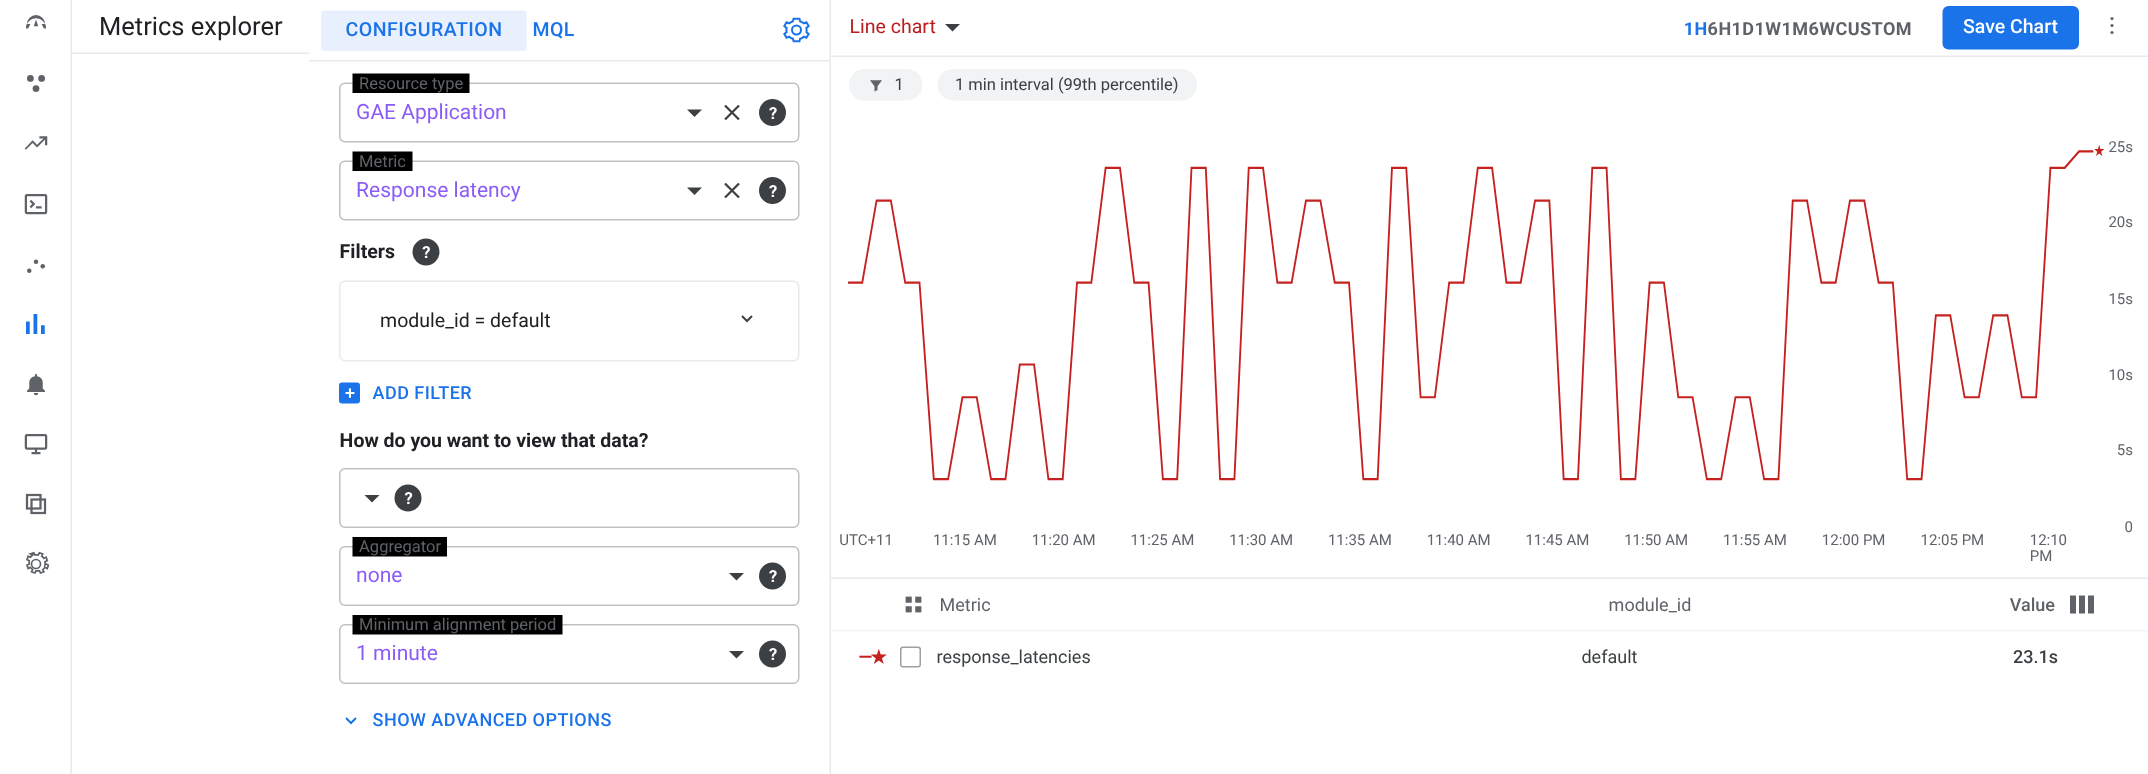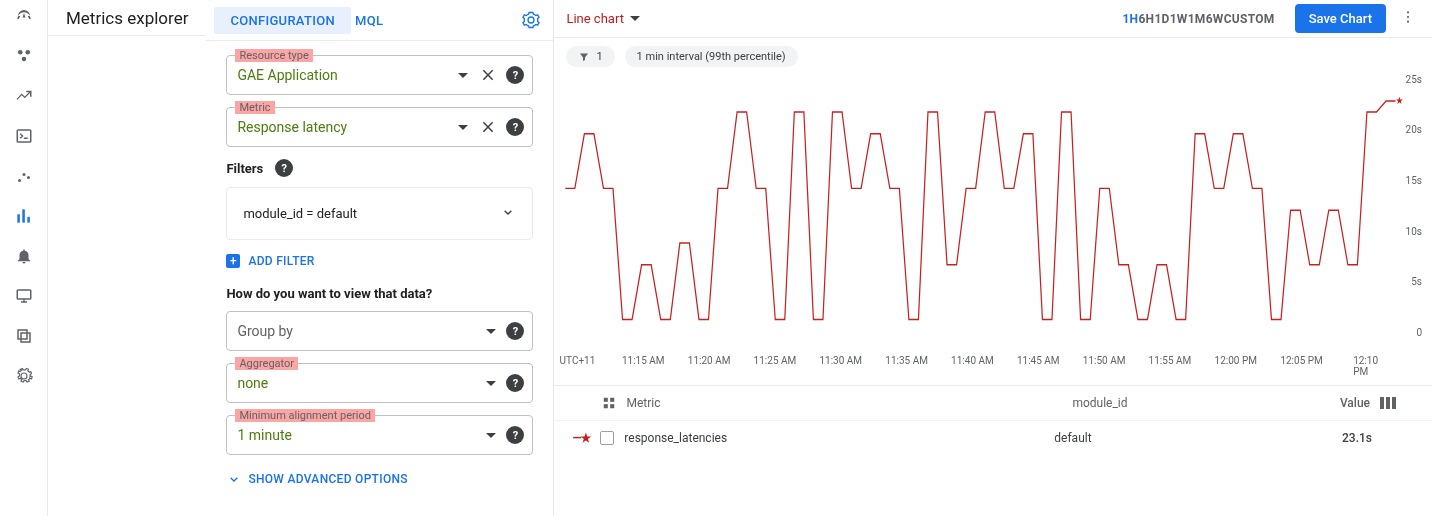--- a/index.html
+++ b/index.html
@@ -16,29 +16,29 @@
 .body { flex:1; display:flex; }
 .leftpanel { width: 348px; border-right: 1px solid #e8eaed; display:flex; flex-direction:column; }
 .tabrow { display:flex; align-items:center; border-bottom: 1px solid #e8eaed; padding: 6px 8px; }
 .tabchip { background:#e8f0fe; color:#1a73e8; font-weight:500; padding:6px 16px; border-radius:2px; font-size:13px; letter-spacing:0.3px; cursor:pointer; }
 .tablink { color:#1a73e8; font-weight:500; font-size:13px; letter-spacing:0.3px; padding: 6px 4px; cursor:pointer; }
 .tabrow .spacer { flex:1; }
 .gearbtn { color:#1a73e8; width:28px; height:28px; display:flex; align-items:center; justify-content:center; cursor:pointer; }
 
 .config { overflow-y:auto; padding: 14px 20px 14px 20px; }
 .field { position:relative; border:1px solid #bdc1c6; border-radius:4px; height:40px; display:flex; align-items:center; padding: 0 8px 0 10px; margin-bottom: 12px; cursor:pointer; }
-.field .floatlabel { position:absolute; top:-7px; left:8px; background:#fca5a5; padding:0 4px; font-size:11px; color:#5f6368; }
-.field .val { flex:1; font-size:14px; color:#4d7c0f; }
+.field .floatlabel { position:absolute; top:-7px; left:8px; background:#000000; padding:0 4px; font-size:11px; color:#5f6368; }
+.field .val { flex:1; font-size:14px; color:#8b5cf6; }
 .field .tri { margin:0 6px; }
 .ficon { width:28px; height:28px; display:flex; align-items:center; justify-content:center; color:#3c4043; cursor:pointer; }
 .help { width:18px; height:18px; border-radius:50%; background:#3c4043; color:#fff; font-size:11px; font-weight:700; display:flex; align-items:center; justify-content:center; margin-left:4px; cursor:pointer; }
 
 .sectionhdr { font-size:13px; font-weight:700; display:flex; align-items:center; gap:8px; margin-top:6px; margin-bottom:10px; }
 
-.filterbox { border:1px solid #e8eaed; border-radius:4px; padding: 16px 16px; font-size:13px; display:flex; align-items:center; cursor:pointer; margin-bottom:14px; }
+.filterbox { border:1px solid #e8eaed; border-radius:4px; padding: 16px 26px; font-size:13px; display:flex; align-items:center; cursor:pointer; margin-bottom:14px; }
 .filterbox .chev { margin-left:auto; }
 
 .addfilter { color:#1a73e8; font-weight:500; font-size:12px; letter-spacing:0.3px; display:flex; align-items:center; gap:8px; cursor:pointer; margin-bottom:18px; }
 .addfilter .plus { width:14px; height:14px; background:#1a73e8; color:#fff; display:flex; align-items:center; justify-content:center; font-size:12px; border-radius:2px; }
 
 .advtoggle { color:#1a73e8; font-weight:500; font-size:12px; letter-spacing:0.3px; display:flex; align-items:center; gap:6px; cursor:pointer; margin-top:16px; }
 
 .rightpanel { flex:1; display:flex; flex-direction:column; }
 .toolbar { height:38px; border-bottom:1px solid #e8eaed; display:flex; align-items:center; padding: 0 12px; }
 .charttype { font-size:13px; color:#b91c1c; display:flex; align-items:center; gap:6px; cursor:pointer; }
@@ -48,21 +48,21 @@
 .ranges span.active { color:#1a73e8; }
 .savebtn { background:#1a73e8; color:#fff; border:none; border-radius:4px; padding: 7px 14px; font-size:13px; font-weight:500; margin-left:20px; cursor:pointer; }
 .moremenu { margin-left:10px; color:#5f6368; cursor:pointer; padding:4px; }
 
 .chipbar { padding: 8px 12px; display:flex; gap:10px; }
 .chip { background:#f1f3f4; border-radius:12px; padding:4px 12px; font-size:11px; color:#3c4043; display:flex; align-items:center; gap:6px; cursor:pointer; }
 
 .chartarea { position:relative; height: 300px; margin: 0 6px 0 6px; }
 .chartarea svg { width:100%; height:100%; }
 .yaxis { position:absolute; right:0; top:0; bottom:22px; width:30px; }
-.ytick { position:absolute; right:4px; font-size:10px; color:#5f6368; transform:translateY(-50%); }
+.ytick { position:absolute; right:4px; font-size:10px; color:#5f6368; transform:translateY(-50%);margin-top:20px; }
 .xaxis { position:absolute; left:12px; right:30px; bottom:0; height:20px; }
 .xtick { position:absolute; font-size:10px; color:#5f6368; transform:translateX(-50%); }
 
 .legendtable { margin-top:10px; border-top:1px solid #e8eaed; }
 .legendhdr { display:flex; align-items:center; padding:10px 36px 10px 48px; font-size:12px; color:#5f6368; border-bottom:1px solid #f1f3f4; }
 .legrow { display:flex; align-items:center; padding:10px 36px 10px 18px; font-size:12px; color:#3c4043; }
 .legcell-metric { flex:0 0 470px; display:flex; align-items:center; gap:10px; }
 .legcell-module { flex:1; }
 .legcell-value { flex:0 0 80px; text-align:right; font-weight:500; }
 .colglyph { display:flex; gap:2px; margin-left:10px; }
@@ -192,21 +192,20 @@
           </div>
 
           <div class="addfilter">
             <span class="plus">+</span>
             <span>ADD FILTER</span>
           </div>
 
           <div class="sectionhdr">How do you want to view that data?</div>
 
           <div class="field" style="margin-top:6px;">
-            <span class="val" style="color:#5f6368;">Group by</span>
             <span class="tri"></span>
             <span class="help">?</span>
           </div>
 
           <div class="field">
             <span class="floatlabel">Aggregator</span>
             <span class="val">none</span>
             <span class="tri"></span>
             <span class="help">?</span>
           </div>

